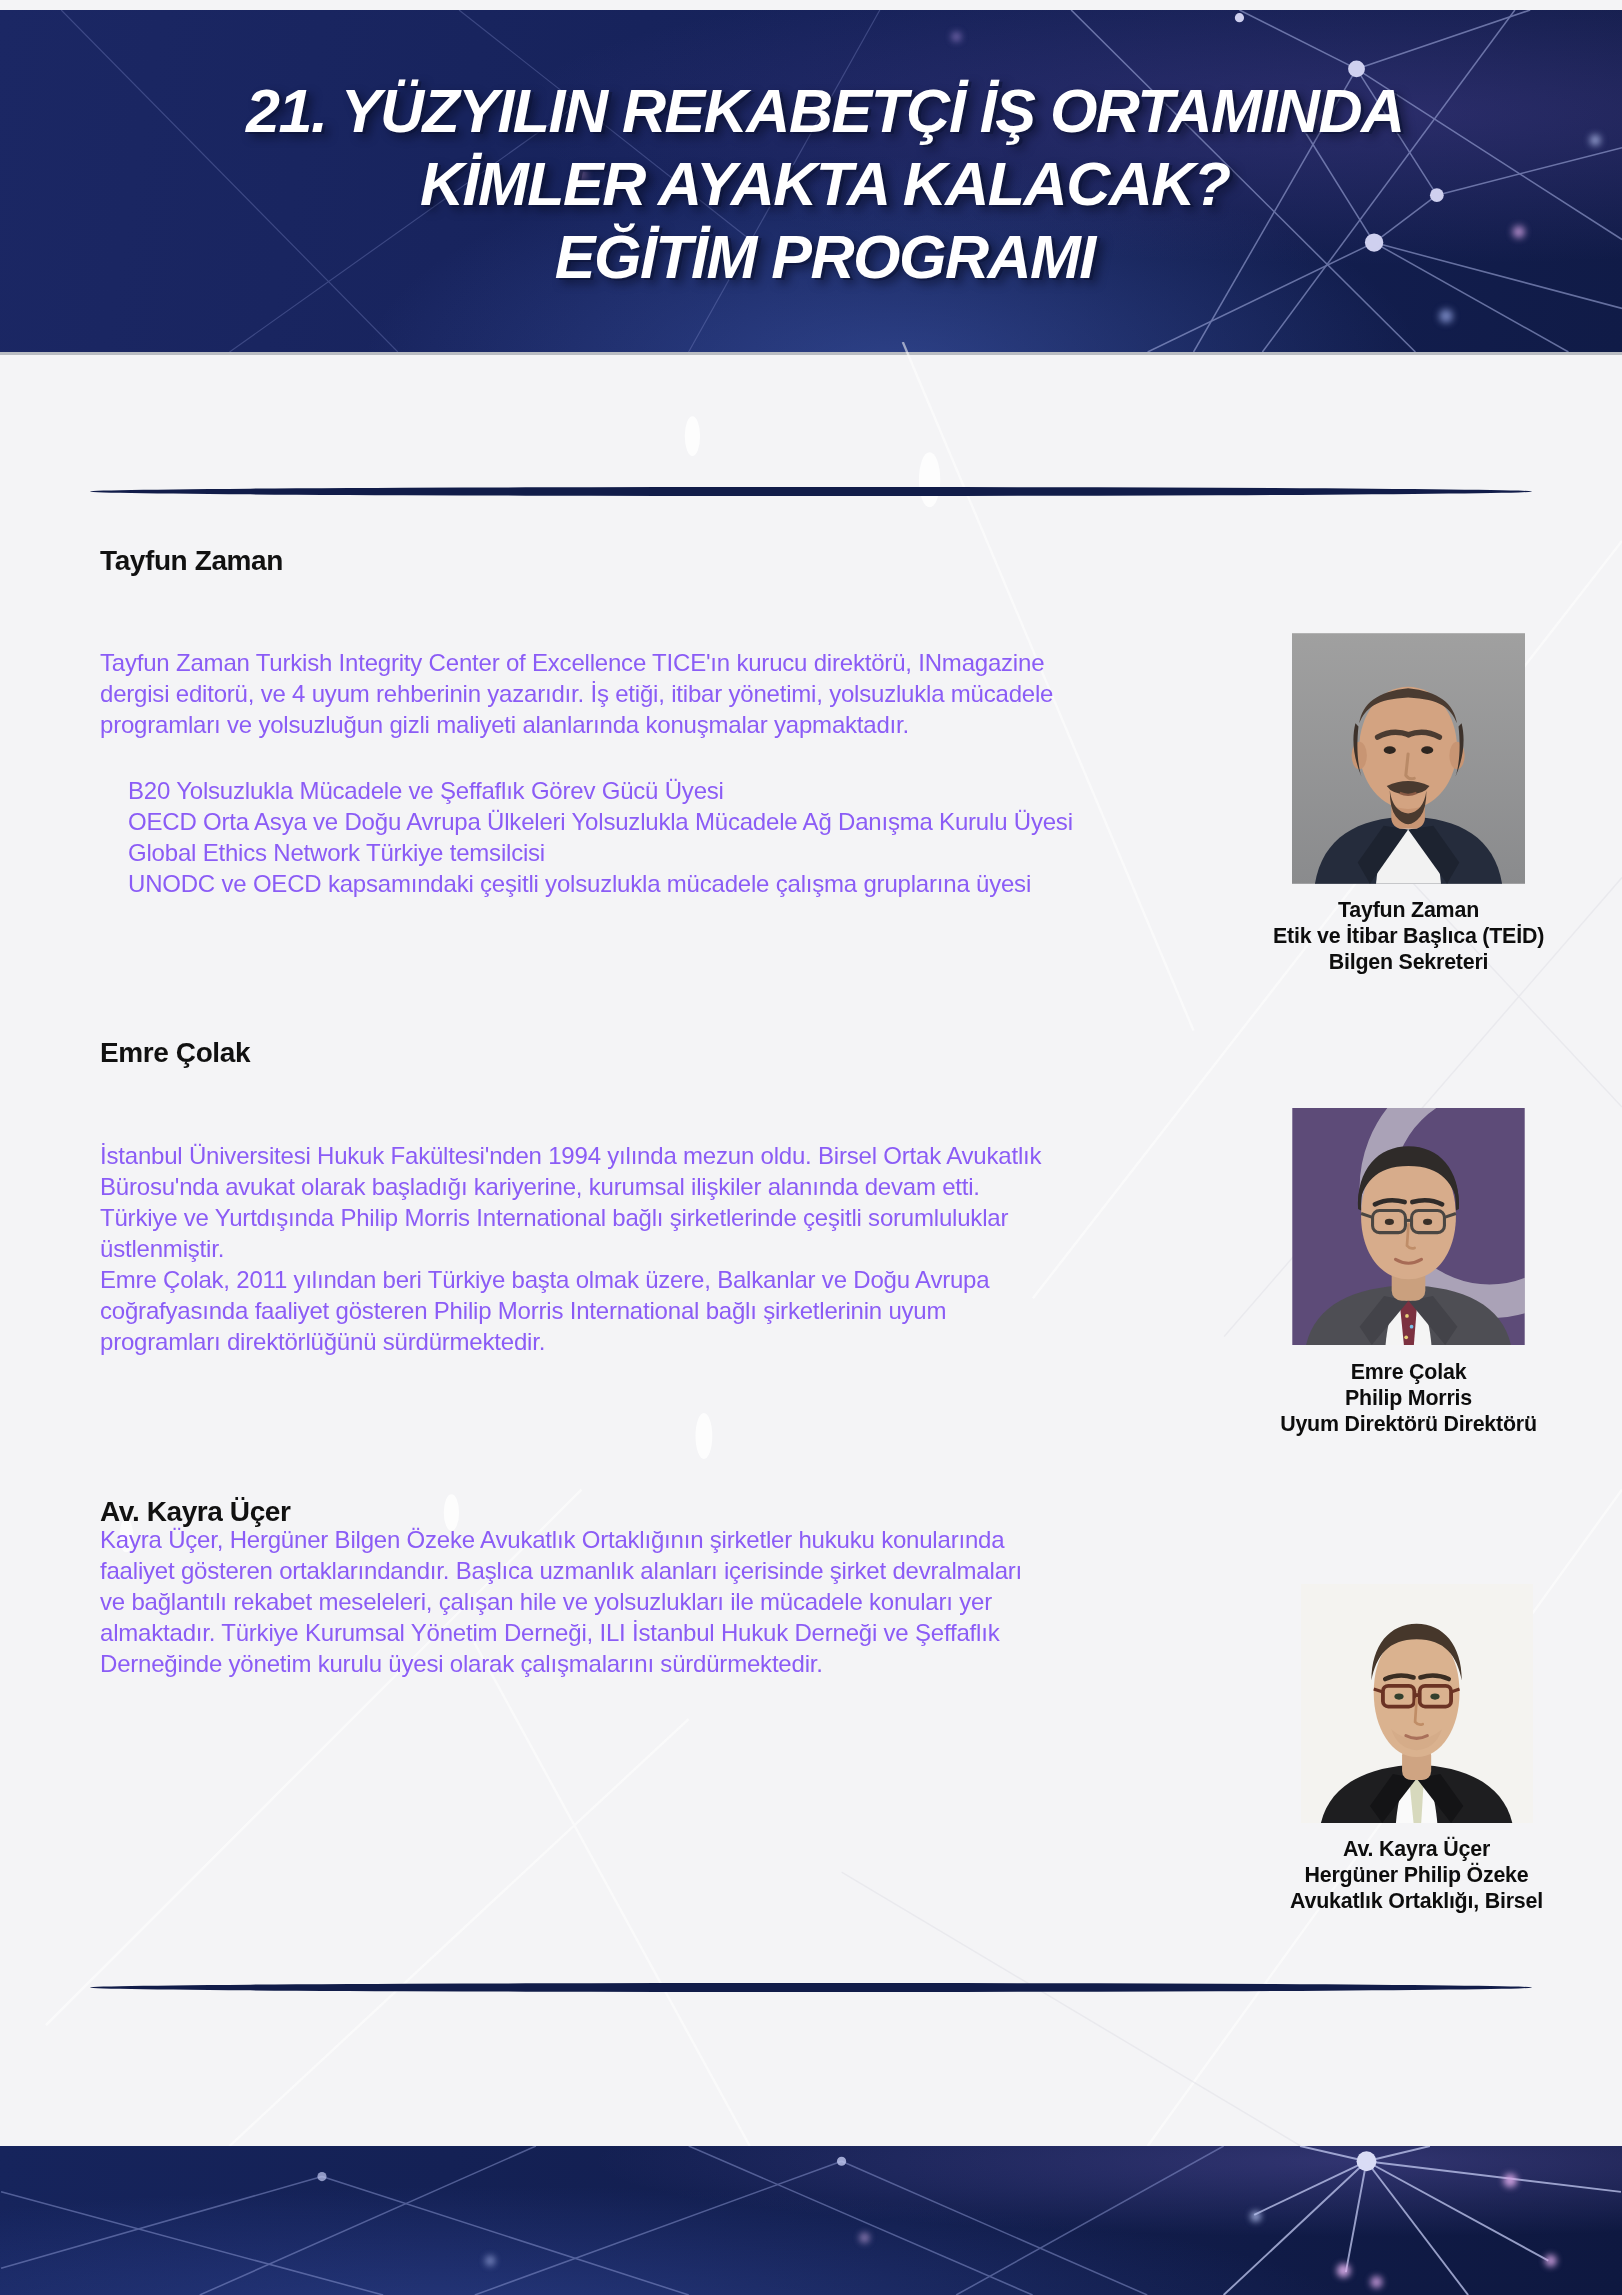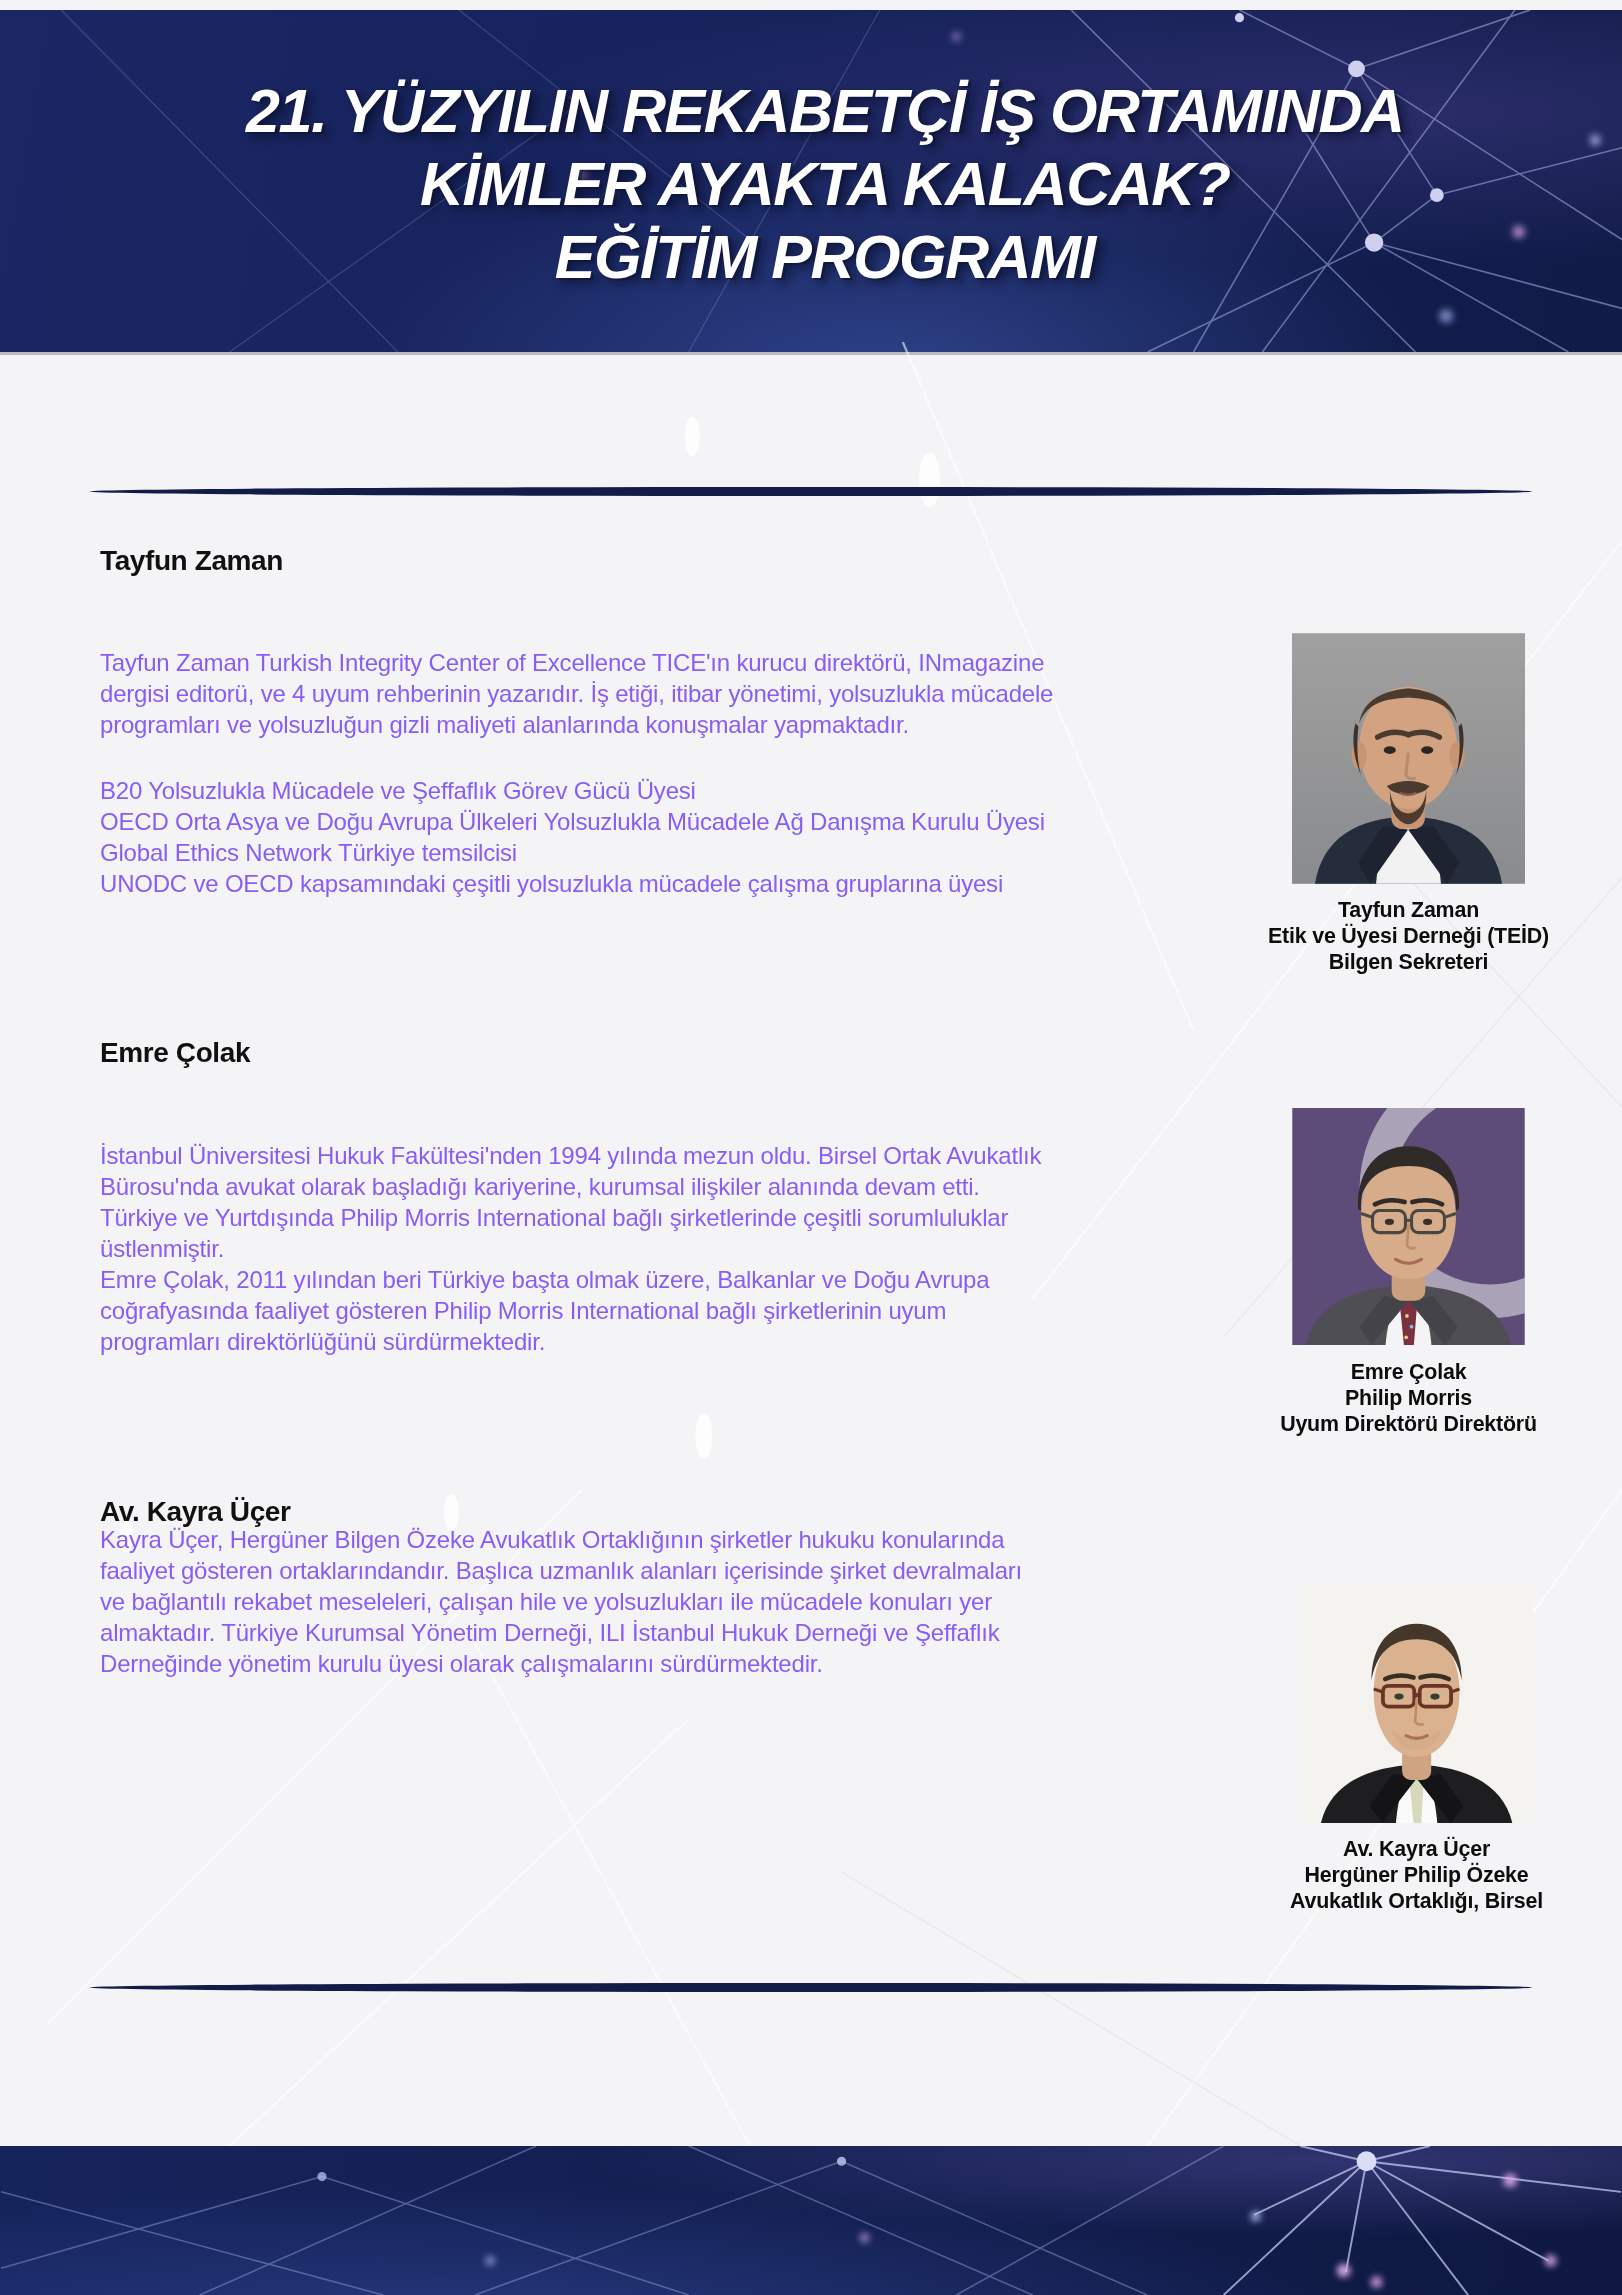--- a/index.html
+++ b/index.html
@@ -147,21 +147,21 @@
     </g>
   </svg>
 
   <div id="divider-top" class="divider"></div>
   <div id="divider-bottom" class="divider"></div>
 
   <h2 class="speaker-name" style="top:545px;">Tayfun Zaman</h2>
   <p class="bio" style="top:647px;">Tayfun Zaman  Turkish Integrity Center of Excellence TICE'ın kurucu direktörü, INmagazine
 dergisi editorü, ve 4 uyum rehberinin yazarıdır. İş etiği, itibar yönetimi, yolsuzlukla mücadele
 programları ve yolsuzluğun gizli maliyeti alanlarında konuşmalar yapmaktadır.</p>
-  <p class="bio" style="top:775px;">B20 Yolsuzlukla Mücadele ve Şeffaflık Görev Gücü Üyesi
+  <p class="bio" style="top:775px;margin-left:28px;">B20 Yolsuzlukla Mücadele ve Şeffaflık Görev Gücü Üyesi
 OECD Orta Asya ve Doğu Avrupa Ülkeleri Yolsuzlukla Mücadele Ağ Danışma Kurulu Üyesi
 Global Ethics Network Türkiye temsilcisi
 UNODC ve OECD kapsamındaki çeşitli yolsuzlukla mücadele çalışma gruplarına üyesi</p>
 
   <div class="photo" style="left:1292px;top:633px;">
     <svg width="233" height="251" viewBox="0 0 305 328">
       <defs>
         <linearGradient id="tzbg" x1="0" y1="0" x2="0" y2="1">
           <stop offset="0" stop-color="#a0a0a0"></stop>
             <stop offset="1" stop-color="#8a8b8d"></stop>
@@ -184,21 +184,21 @@
       <ellipse cx="128" cy="153" rx="8" ry="5" fill="#2e2620"></ellipse>
       <ellipse cx="177" cy="153" rx="8" ry="5" fill="#2e2620"></ellipse>
       <path d="M152 158 L149 186 q4 6 11 4" stroke="#b98a67" stroke-width="4" fill="none" stroke-linecap="round"></path>
       <path d="M124 200 q28 -13 56 0 q-7 11 -28 11 q-21 0 -28 -11 Z" fill="#4a3a2f"></path>
       <path d="M128 206 q4 28 24 30 q20 -2 24 -30 q0 24 -8 34 q-8 10 -16 10 q-8 0 -16 -10 q-8 -10 -8 -34 Z" fill="#4a3a2f"></path>
       <path d="M141 209 q11 5 22 0" stroke="#8a5a44" stroke-width="3" fill="none"></path>
     </svg>
   </div>
   <div class="caption" style="left:1217px;top:897px;">
     <span>Tayfun Zaman</span>
-    <span>Etik ve Üyesi Derneği (TEİD)</span>
+    <span>Etik ve İtibar Başlıca (TEİD)</span>
     <span>Bilgen Sekreteri</span>
   </div>
 
   <h2 class="speaker-name" style="top:1037px;">Emre Çolak</h2>
   <p class="bio" style="top:1140px;">İstanbul Üniversitesi Hukuk Fakültesi'nden 1994 yılında mezun oldu. Birsel Ortak Avukatlık
 Bürosu'nda avukat olarak başladığı kariyerine, kurumsal ilişkiler alanında devam etti.
 Türkiye ve Yurtdışında Philip Morris International bağlı şirketlerinde çeşitli sorumluluklar
 üstlenmiştir.
 Emre Çolak, 2011 yılından beri Türkiye başta olmak üzere, Balkanlar ve Doğu Avrupa
 coğrafyasında faaliyet gösteren Philip Morris International bağlı şirketlerinin uyum

